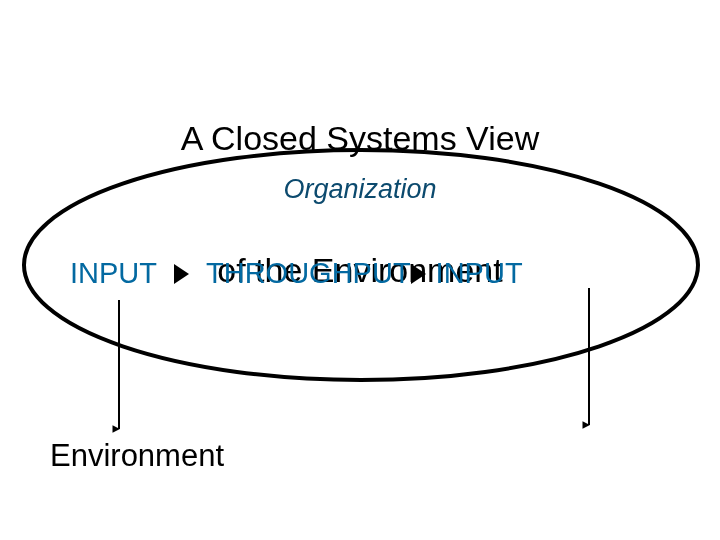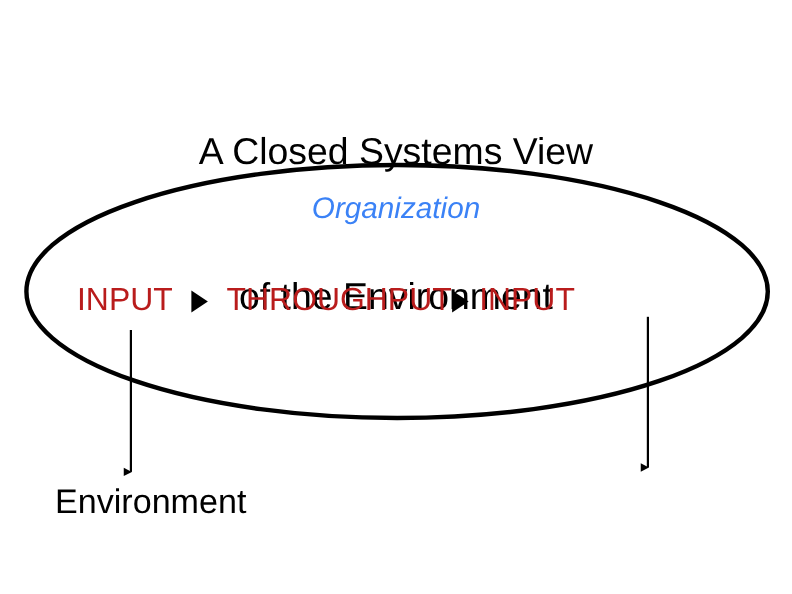--- a/index.html
+++ b/index.html
@@ -53,35 +53,35 @@
   .org-label {
     position: absolute;
     left: 0;
     top: 172px;
     width: 720px;
     text-align: center;
     font-size: 27px;
     font-style: italic;
     font-weight: 400;
     line-height: 34px;
-    color: #3b82f6;
+    color: #0c4a6e;
   }
 
   .flow-row {
     position: absolute;
     left: 70px;
     top: 256px;
     width: 600px;
     display: flex;
     align-items: center;
     justify-content: flex-start;
     font-size: 29px;
     font-weight: 400;
     line-height: 34px;
-    color: #b91c1c;
+    color: #0369a1;
     white-space: nowrap;
   }
   .flow-term { display: inline-block; }
   .flow-arrow {
     display: inline-block;
     width: 0;
     height: 0;
     border-top: 10px solid transparent;
     border-bottom: 10px solid transparent;
     border-left: 15px solid #000000;

